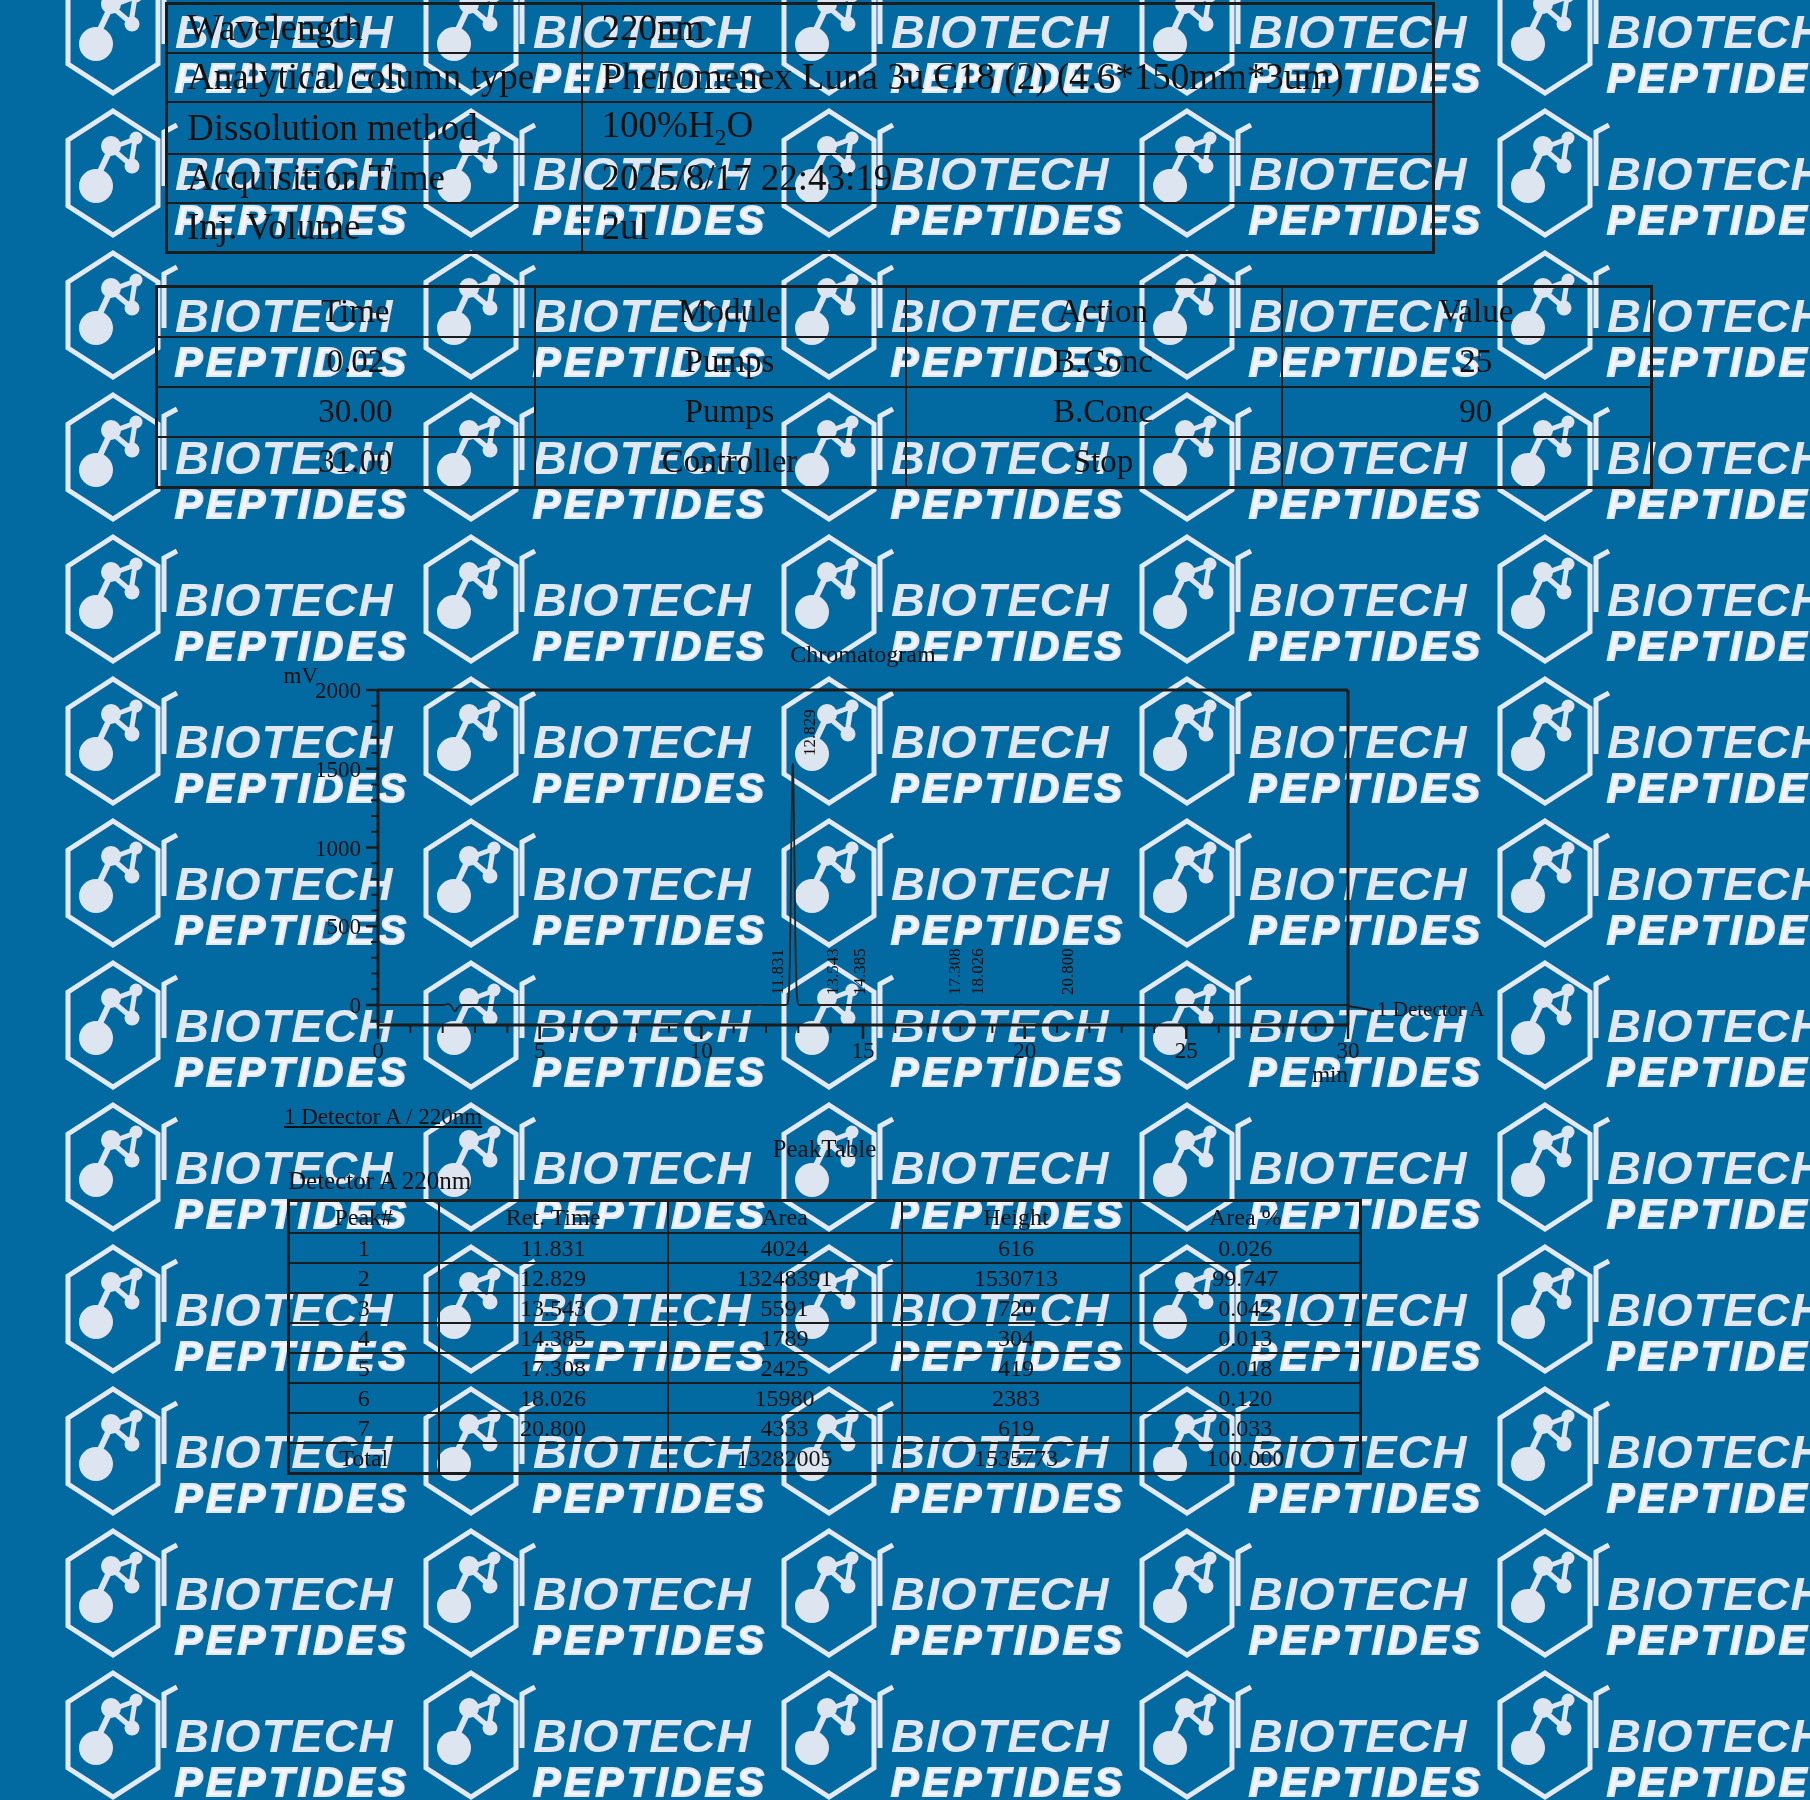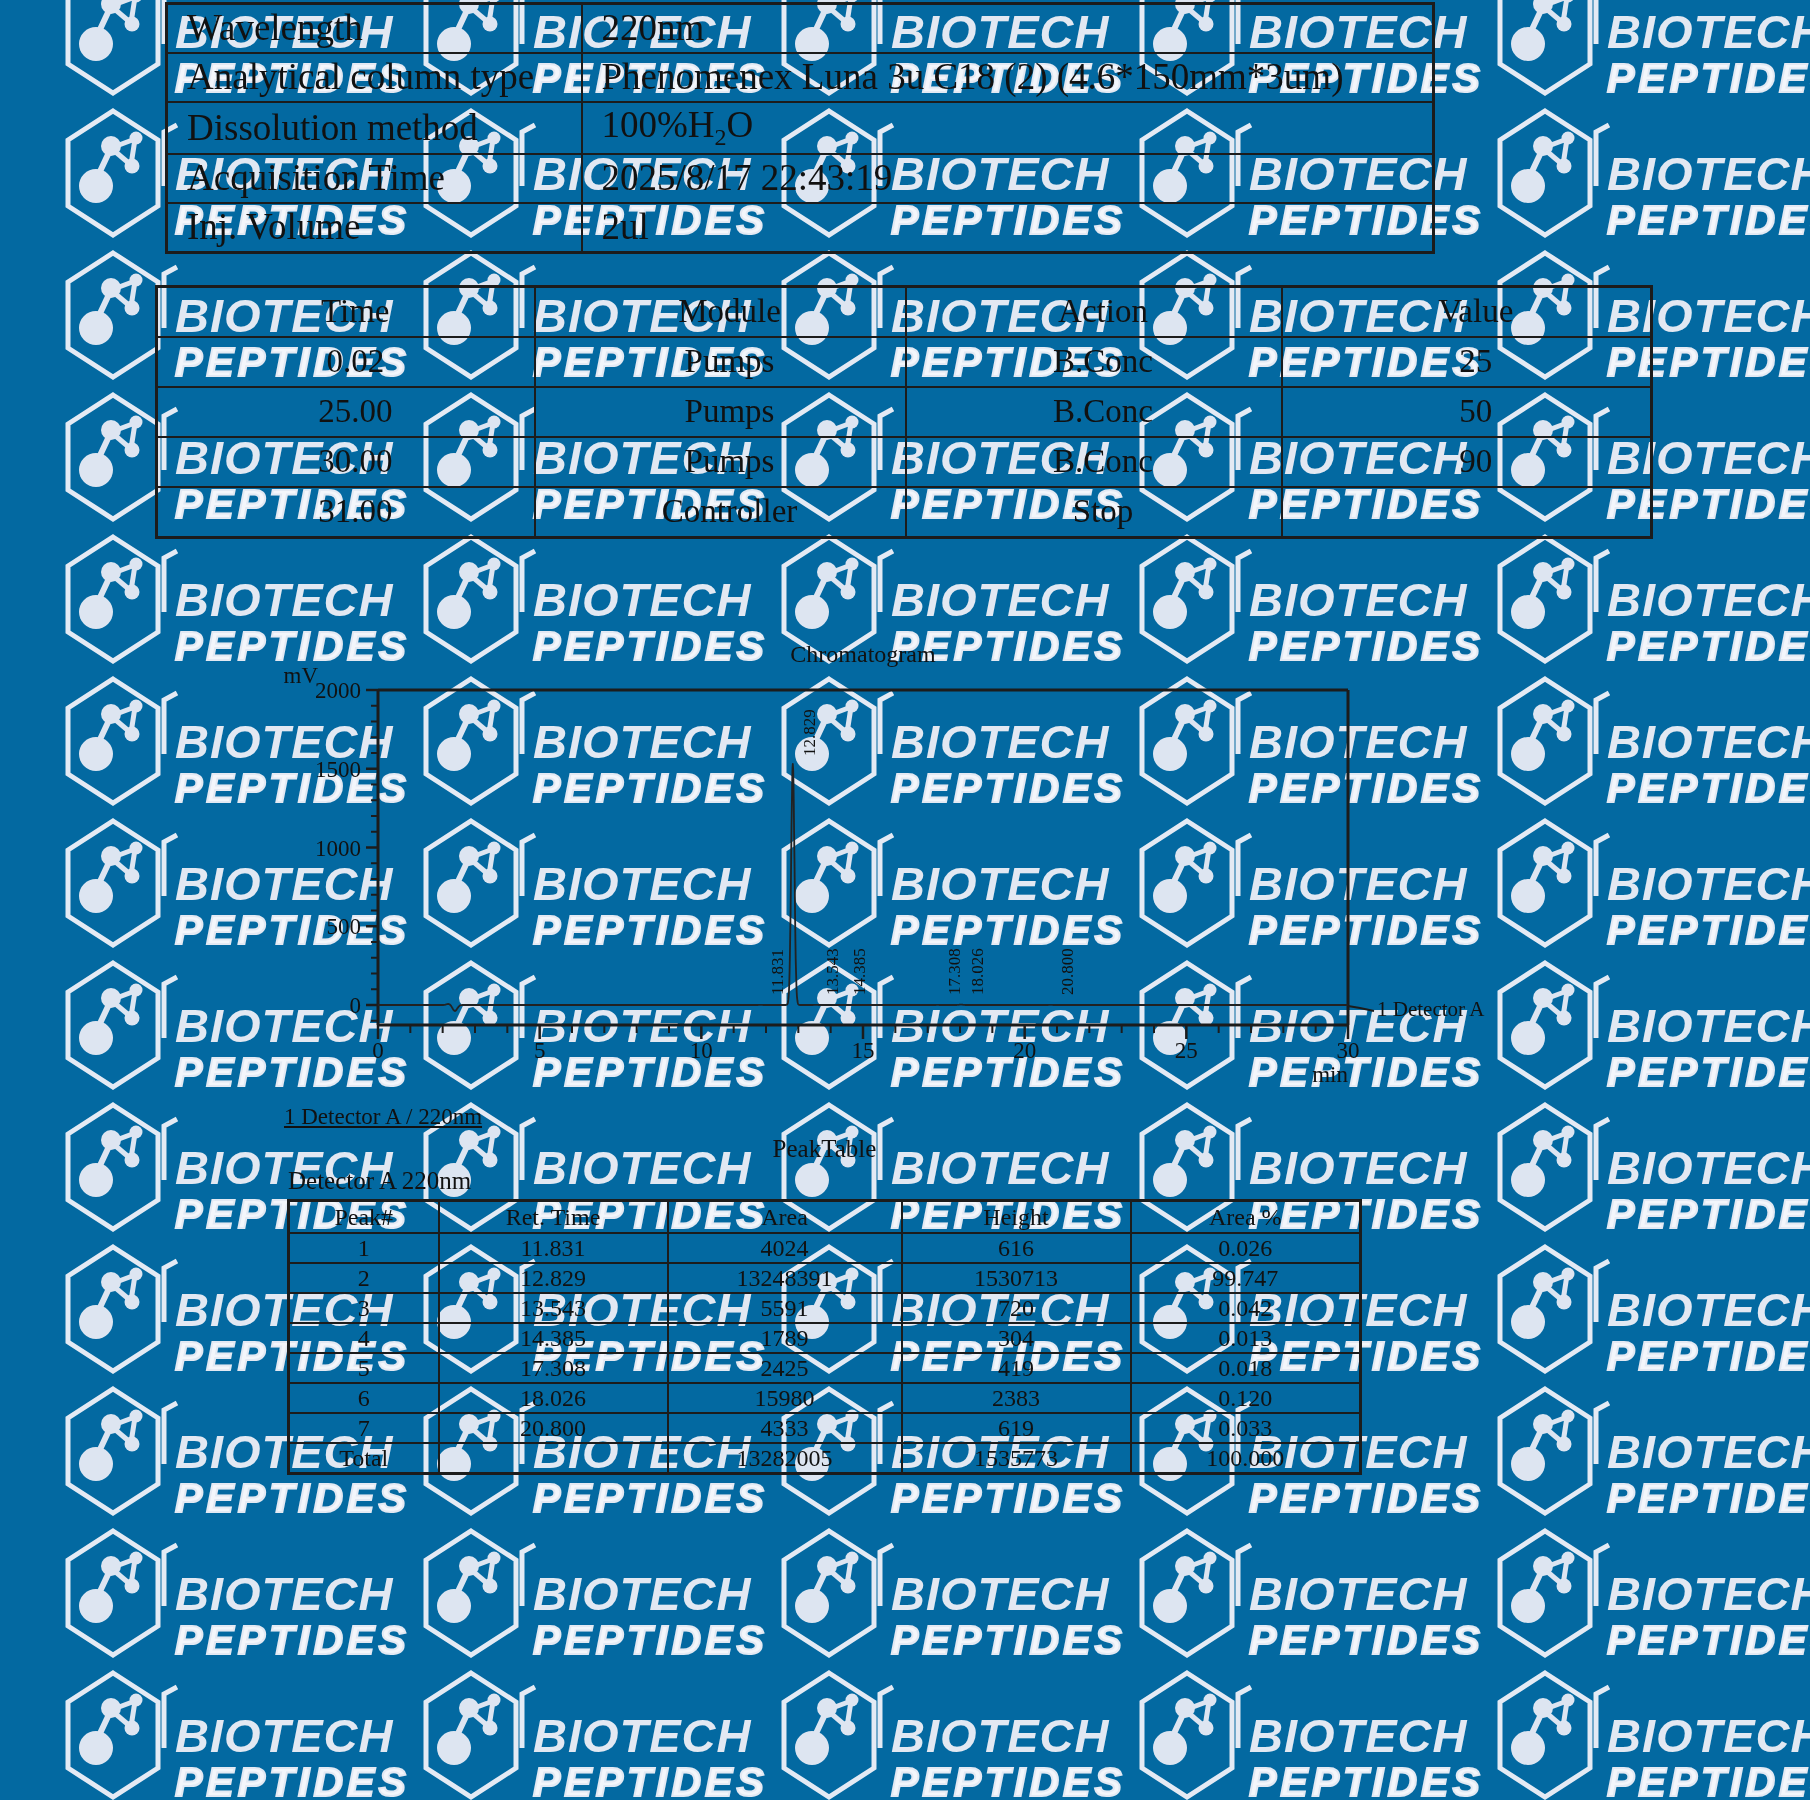--- a/index.html
+++ b/index.html
@@ -1250,26 +1250,20 @@
           <td>Time</td>
           <td>Module</td>
           <td>Action</td>
           <td>Value</td>
         </tr>
         <tr>
           <td>0.02</td>
           <td>Pumps</td>
           <td>B.Conc</td>
           <td>25</td>
-        </tr>
-        <tr>
-          <td>25.00</td>
-          <td>Pumps</td>
-          <td>B.Conc</td>
-          <td>50</td>
         </tr>
         <tr>
           <td>30.00</td>
           <td>Pumps</td>
           <td>B.Conc</td>
           <td>90</td>
         </tr>
         <tr>
           <td>31.00</td>
           <td>Controller</td>

